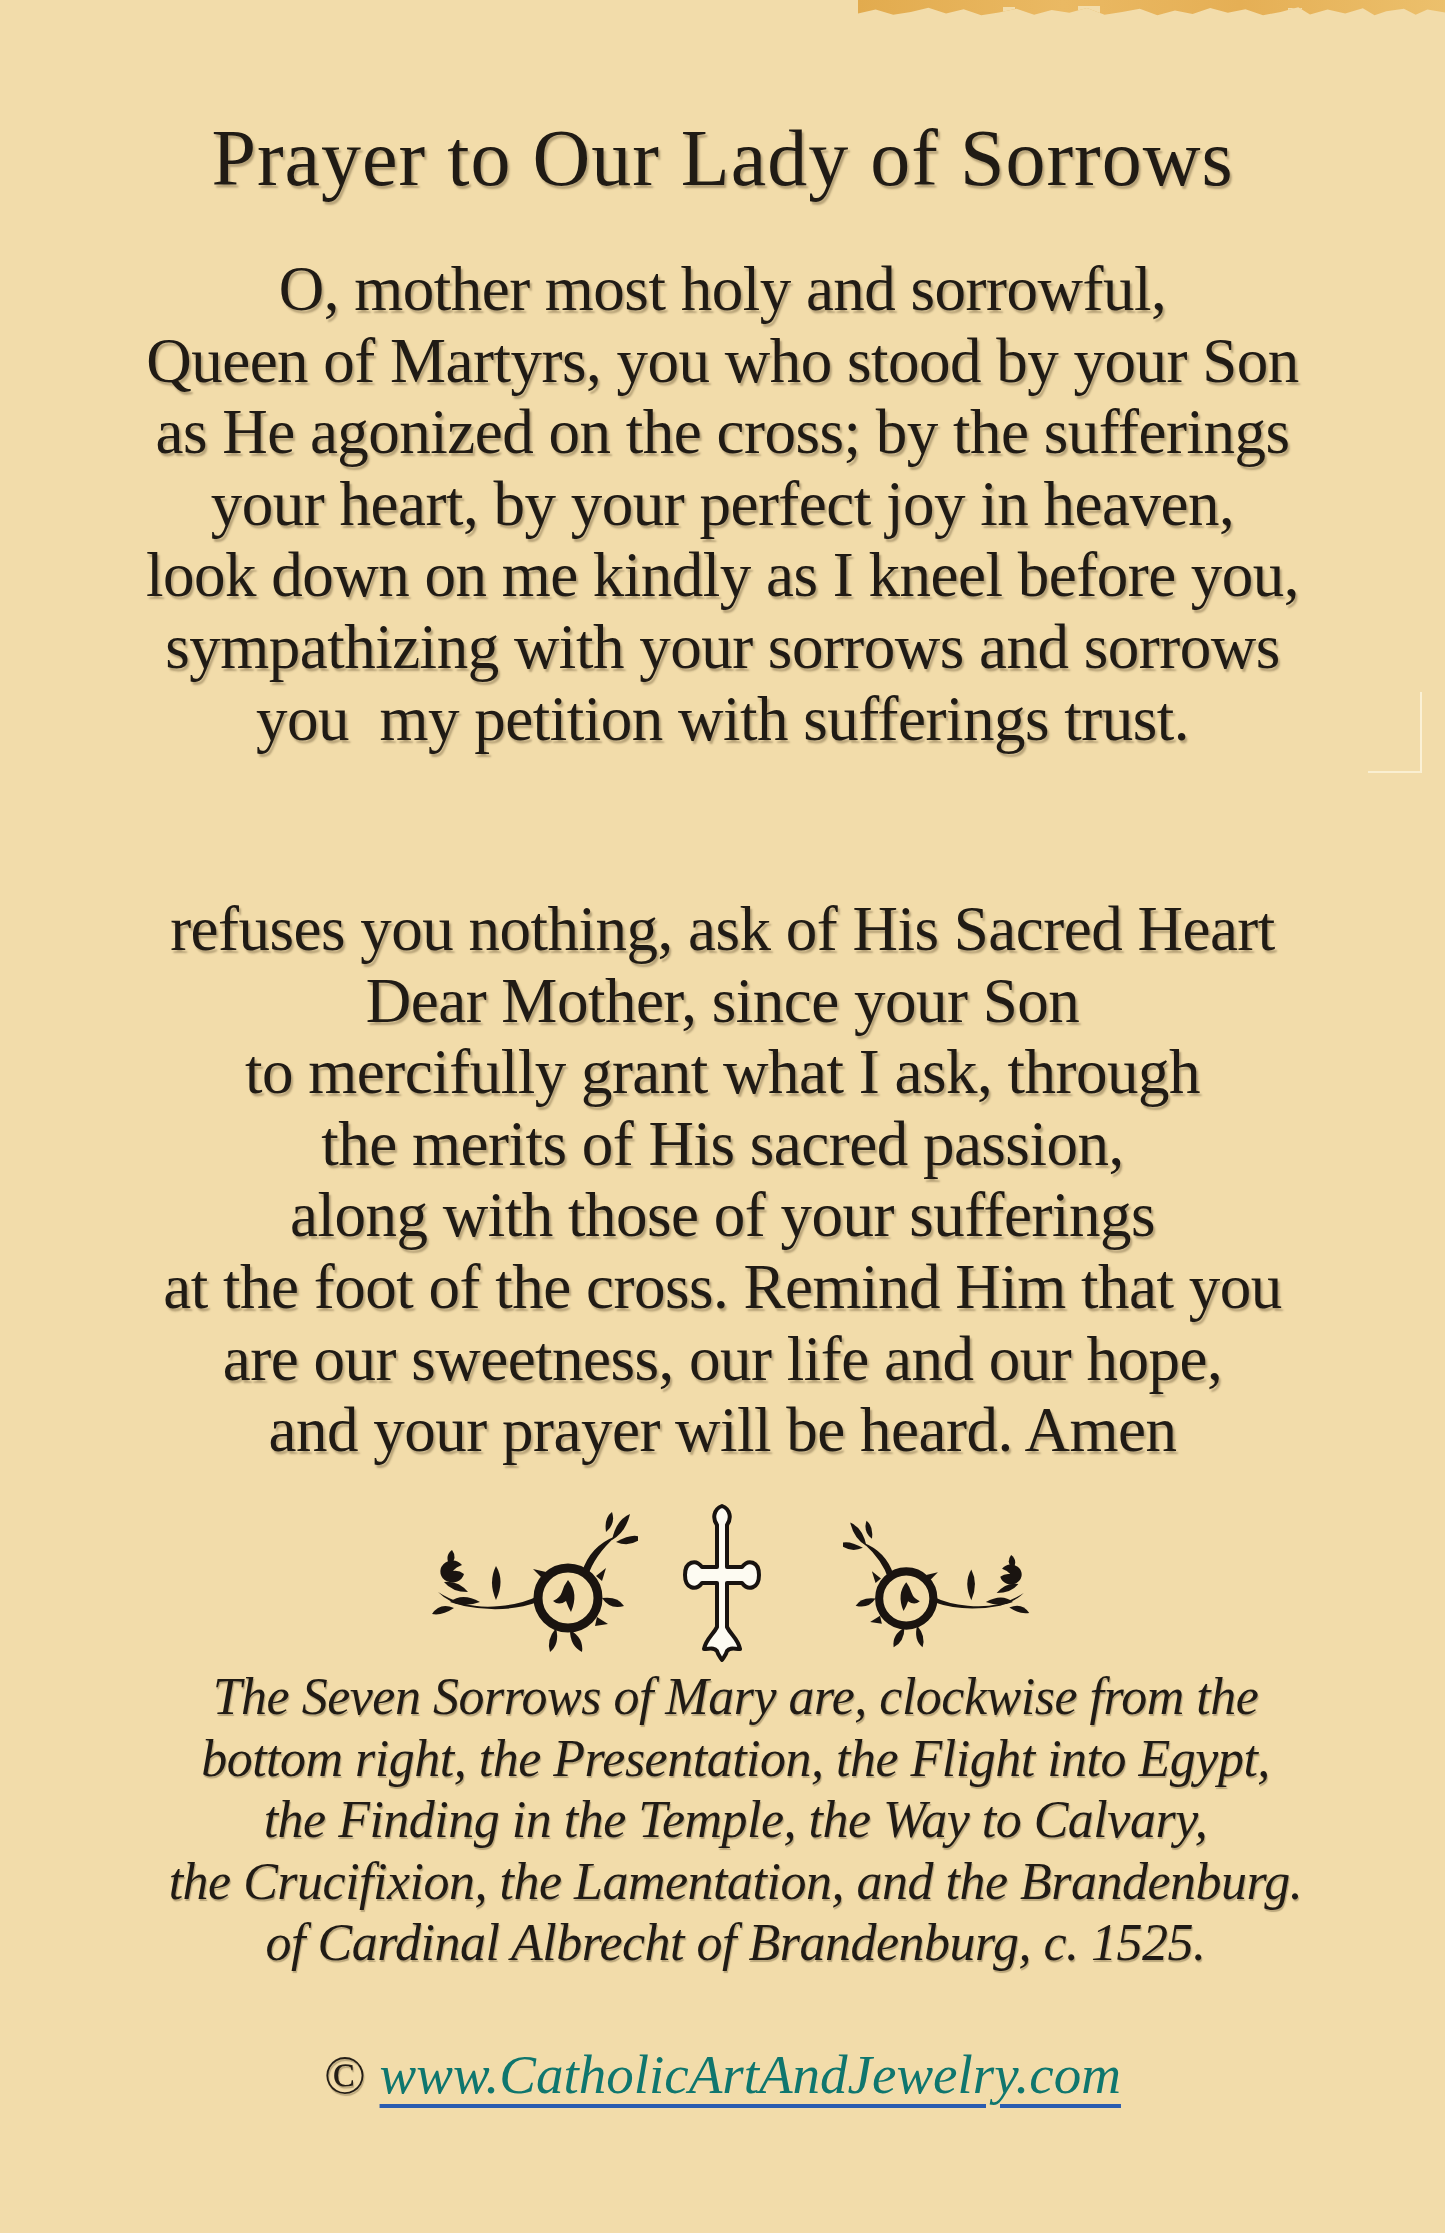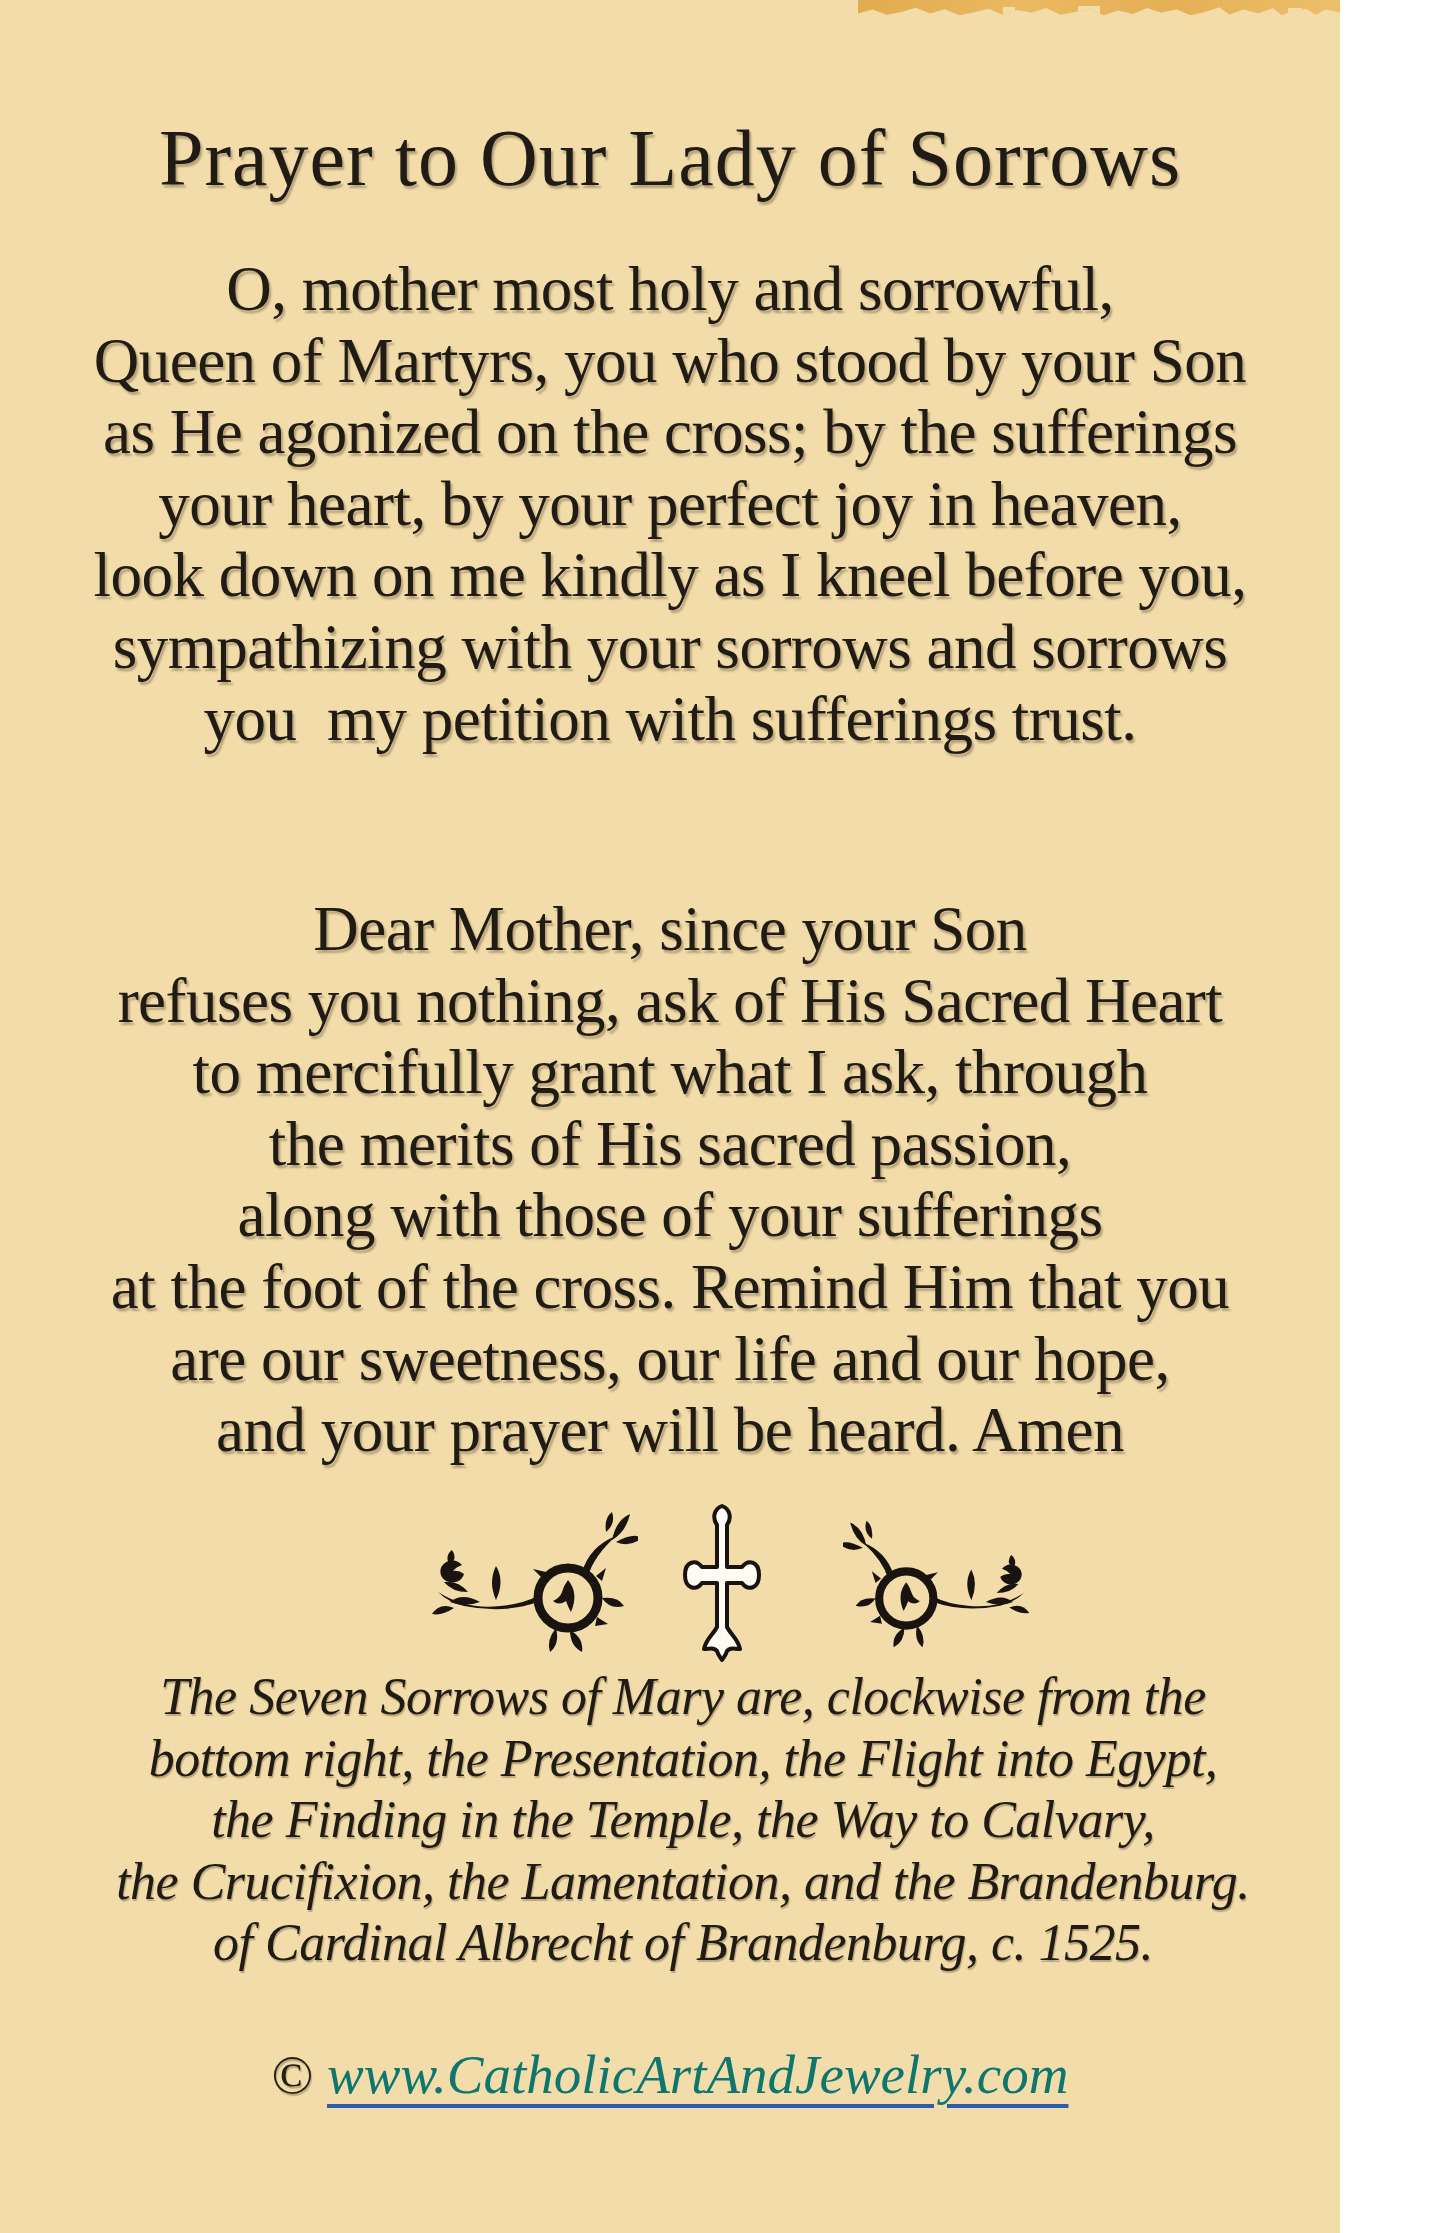--- a/index.html
+++ b/index.html
@@ -1,18 +1,18 @@
 <!DOCTYPE html>
 <html><head>
 <meta charset="utf-8">
 <style>
   html,body{margin:0;padding:0;}
   .page{
     position:relative;
-    width:1340px;height:2233px;
+    width:1445px;height:2233px;
     background:#f2dcaa;
     overflow:hidden;
     font-family:"Liberation Serif","DejaVu Serif",serif;
     color:#201b15;
   }
   .top-band{
     position:absolute;top:0;left:858px;right:0;height:16px;
     background:linear-gradient(90deg,#e2ab4e,#eab963 35%,#e5af55 65%,#ecc06c);
     clip-path:polygon(0% 0%,100% 0%,100% 78%,97% 60%,95% 92%,93% 55%,90% 70%,88% 95%,86% 52%,83% 85%,80% 60%,77% 90%,75% 45%,72% 75%,69% 95%,66% 58%,63% 80%,60% 50%,57% 88%,54% 65%,51% 95%,48% 55%,45% 75%,42% 92%,39% 50%,36% 80%,33% 62%,30% 92%,27% 55%,24% 78%,21% 95%,18% 58%,15% 85%,12% 48%,9% 75%,6% 92%,3% 60%,0% 85%);
   }
@@ -83,22 +83,22 @@
     <div class="line">O, mother most holy and sorrowful,</div>
     <div class="line">Queen of Martyrs, you who stood by your Son</div>
     <div class="line">as He agonized on the cross; by the sufferings</div>
     <div class="line">your heart, by your perfect joy in heaven,</div>
     <div class="line">look down on me kindly as I kneel before you,</div>
     <div class="line">sympathizing with your sorrows and sorrows</div>
     <div class="line">you  my petition with sufferings trust.</div>
   </div>
 
   <div class="stanza stanza-2">
+    <div class="line">refuses you nothing, ask of His Sacred Heart</div>
     <div class="line">Dear Mother, since your Son</div>
-    <div class="line">refuses you nothing, ask of His Sacred Heart</div>
     <div class="line">to mercifully grant what I ask, through</div>
     <div class="line">the merits of His sacred passion,</div>
     <div class="line">along with those of your sufferings</div>
     <div class="line">at the foot of the cross. Remind Him that you</div>
     <div class="line">are our sweetness, our life and our hope,</div>
     <div class="line">and your prayer will be heard. Amen</div>
   </div>
 
   <div class="ornaments">
     <svg class="flourish flourish-left" viewBox="0 0 208 140" xmlns="http://www.w3.org/2000/svg">

